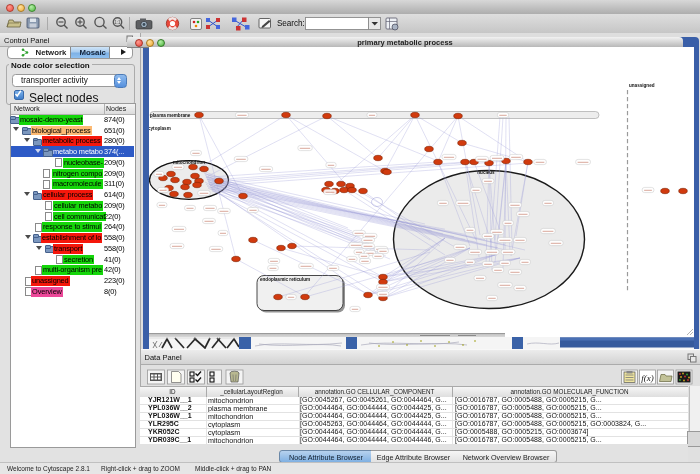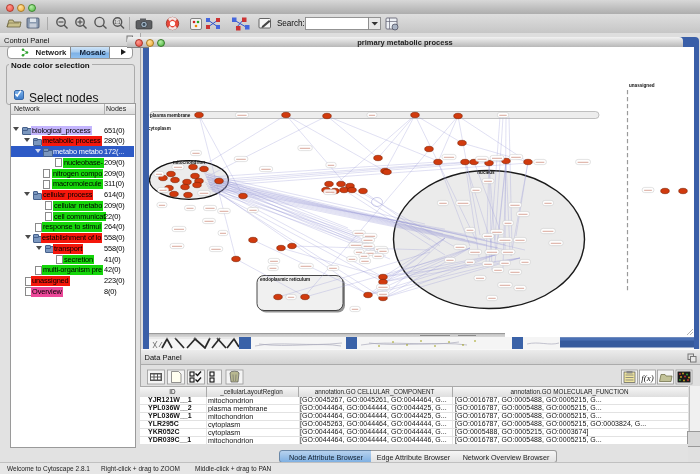--- a/index.html
+++ b/index.html
@@ -107,58 +107,71 @@
    <span class="abs" style="left:28px;top:1.2px;font-size:7.8px;font-weight:bold;color:#222">Network</span>
    <div class="abs" style="left:62px;top:0;width:38.5px;height:10.5px;background:linear-gradient(#cfe4f7 0%,#a8ccef 45%,#7db1e6 55%,#8fc0f0 100%);border-left:1px solid #8a8a8a;border-right:1px solid #8a8a8a">
      <span class="abs" style="left:9px;top:1.2px;font-size:7.8px;font-weight:bold;color:#13233a">Mosaic</span>
    </div>
    <span class="abs" style="left:113px;top:2px;width:0;height:0;border-top:3.3px solid transparent;border-bottom:3.3px solid transparent;border-left:5px solid #1a1a1a"></span>
  </div>
 
  <div class="abs" style="left:5.5px;top:31px;width:127px;height:39px;border:1px solid #ababab;border-radius:3px"></div>
  <span class="abs" style="left:9px;top:27.5px;font-size:8px;font-weight:bold;color:#111;background:#e2e2e2;padding:0 2px">Node color selection</span>
 
+ <div class="abs" style="left:12px;top:40.5px;width:112px;height:11px;background:#ffffff;border:1px solid #9a9a9a;border-radius:3.5px">
+   <span class="abs" style="left:8px;top:1.4px;font-size:8.2px;color:#111">transporter activity</span>
+   <div class="abs" style="left:101px;top:-0.5px;width:10.5px;height:11.5px;background:linear-gradient(#8fbbee,#5590dd);border-radius:3.5px;border:0.5px solid #4a7ab8">
+     <span class="abs" style="left:2.4px;top:1.6px;width:0;height:0;border-left:2.8px solid transparent;border-right:2.8px solid transparent;border-bottom:3.2px solid #fff"></span>
+     <span class="abs" style="left:2.4px;top:6.4px;width:0;height:0;border-left:2.8px solid transparent;border-right:2.8px solid transparent;border-top:3.2px solid #fff"></span>
+   </div>
+ </div>
 
  <div class="abs" style="left:13.5px;top:57px;width:8px;height:8px;background:linear-gradient(#7ab0ea,#3f7ecb);border:1px solid #3868a8;border-radius:2px">
    <svg width="8" height="8" viewBox="0 0 8 8" style="position:absolute;left:-0.5px;top:-1.5px">
         <path d="M1.5 4 L3.2 6 L6.8 0.8" stroke="#ffffff" stroke-width="1.5" fill="none"></path>
       </svg>
  </div>
  <span class="abs" style="left:29px;top:57.5px;font-size:12px;color:#111">Select nodes</span>
 
  <div class="abs" style="left:10px;top:70px;width:123.5px;height:343px;background:#ffffff;border:1px solid #9a9a9a">
    <div class="abs" style="left:0;top:0;width:100%;height:10px;background:linear-gradient(#f4f4f4,#dcdcdc);border-bottom:1px solid #b0b0b0">
      <span class="abs" style="left:3px;top:1.4px;font-size:7px;color:#222">Network</span>
      <span class="abs" style="left:95px;top:1.4px;font-size:7px;color:#222">Nodes</span>
      <span class="abs" style="left:92.5px;top:0;width:1px;height:10px;background:#b0b0b0"></span>
    </div>
  </div>
  </div>
 <div class="abs" style="left:0;top:0;width:134px;height:300px;overflow:hidden;font-size:7.4px;letter-spacing:-0.12px;white-space:nowrap;z-index:5">
+<div style="position:absolute;left:0;top:113.50px;width:100%;height:10.75px;">
+      <span style="position:absolute;left:10px;top:3.8px;width:7.6px;height:5.2px;background:#7b97be;border:0.5px solid #46618c;border-radius:1px"></span>
+      <span style="position:absolute;left:10px;top:2.6px;width:3.6px;height:1.8px;background:#7b97be;border:0.5px solid #46618c;border-radius:1px"></span>
+      <span style="position:absolute;left:19px;top:1.4px;background:#15d60a;color:#000;padding:0 1px 0.8px 1px">mosaic-demo-yeast</span>
+      <span style="position:absolute;left:104px;top:1.4px;color:#000;">874(0)</span>
+    </div>
 <div style="position:absolute;left:0;top:124.25px;width:100%;height:10.75px;">
       <span style="position:absolute;left:12.5px;top:3.2px;width:0;height:0;border-left:3.4px solid transparent;border-right:3.4px solid transparent;border-top:4.6px solid #4a4a4a"></span>
       <span style="position:absolute;left:22px;top:3.8px;width:7.6px;height:5.2px;background:#7b97be;border:0.5px solid #46618c;border-radius:1px"></span>
       <span style="position:absolute;left:22px;top:2.6px;width:3.6px;height:1.8px;background:#7b97be;border:0.5px solid #46618c;border-radius:1px"></span>
-      <span style="position:absolute;left:31px;top:1.4px;background:#c4b5fd;color:#000;padding:0 1px 0.8px 1px">biological_process</span>
+      <span style="position:absolute;left:31px;top:1.4px;background:#fdba74;color:#000;padding:0 1px 0.8px 1px">biological_process</span>
       <span style="position:absolute;left:104px;top:1.4px;color:#000;">651(0)</span>
     </div>
 <div style="position:absolute;left:0;top:135.00px;width:100%;height:23px;">
       <span style="position:absolute;left:23.5px;top:3.2px;width:0;height:0;border-left:3.4px solid transparent;border-right:3.4px solid transparent;border-top:4.6px solid #4a4a4a"></span>
       <span style="position:absolute;left:32.5px;top:3.8px;width:7.6px;height:5.2px;background:#7b97be;border:0.5px solid #46618c;border-radius:1px"></span>
       <span style="position:absolute;left:32.5px;top:2.6px;width:3.6px;height:1.8px;background:#7b97be;border:0.5px solid #46618c;border-radius:1px"></span>
       <span style="position:absolute;left:42px;top:1.4px;background:#f5170b;color:#000;padding:0 1px 0.8px 1px">metabolic process</span>
       <span style="position:absolute;left:104px;top:1.4px;color:#000;">280(0)</span>
     </div>
 <div style="position:absolute;left:0;top:145.75px;width:100%;height:10.75px;">
       <span style="position:absolute;left:10.5px;top:0;width:123px;height:10.75px;background:#2d5ac6"></span>
       <span style="position:absolute;left:34.5px;top:3.2px;width:0;height:0;border-left:3.4px solid transparent;border-right:3.4px solid transparent;border-top:4.6px solid #cfd8ef"></span>
       <span style="position:absolute;left:43px;top:3.8px;width:7.6px;height:5.2px;background:#7b97be;border:0.5px solid #46618c;border-radius:1px"></span>
       <span style="position:absolute;left:43px;top:2.6px;width:3.6px;height:1.8px;background:#7b97be;border:0.5px solid #46618c;border-radius:1px"></span>
       <span style="position:absolute;left:53px;top:1.4px;color:#fff;">metabo metabo</span>
-      <span style="position:absolute;left:104px;top:1.4px;color:#fff;">172(...</span>
+      <span style="position:absolute;left:104px;top:1.4px;color:#fff;">374(...</span>
     </div>
 <div style="position:absolute;left:0;top:156.50px;width:100%;height:10.75px;">
       <span style="position:absolute;left:54.5px;top:1.8px;width:5.4px;height:7px;background:#fff;border:0.6px solid #8a8a8a"></span>
       <span style="position:absolute;left:63px;top:1.4px;background:#15d60a;color:#000;padding:0 1px 0.8px 1px">nucleobase-</span>
       <span style="position:absolute;left:104px;top:1.4px;color:#000;">209(0)</span>
     </div>
 <div style="position:absolute;left:0;top:167.25px;width:100%;height:10.75px;">
       <span style="position:absolute;left:43px;top:1.8px;width:5.4px;height:7px;background:#fff;border:0.6px solid #8a8a8a"></span>
       <span style="position:absolute;left:52px;top:1.4px;background:#15d60a;color:#000;padding:0 1px 0.8px 1px">nitrogen compo</span>
       <span style="position:absolute;left:104px;top:1.4px;color:#000;">209(0)</span>

